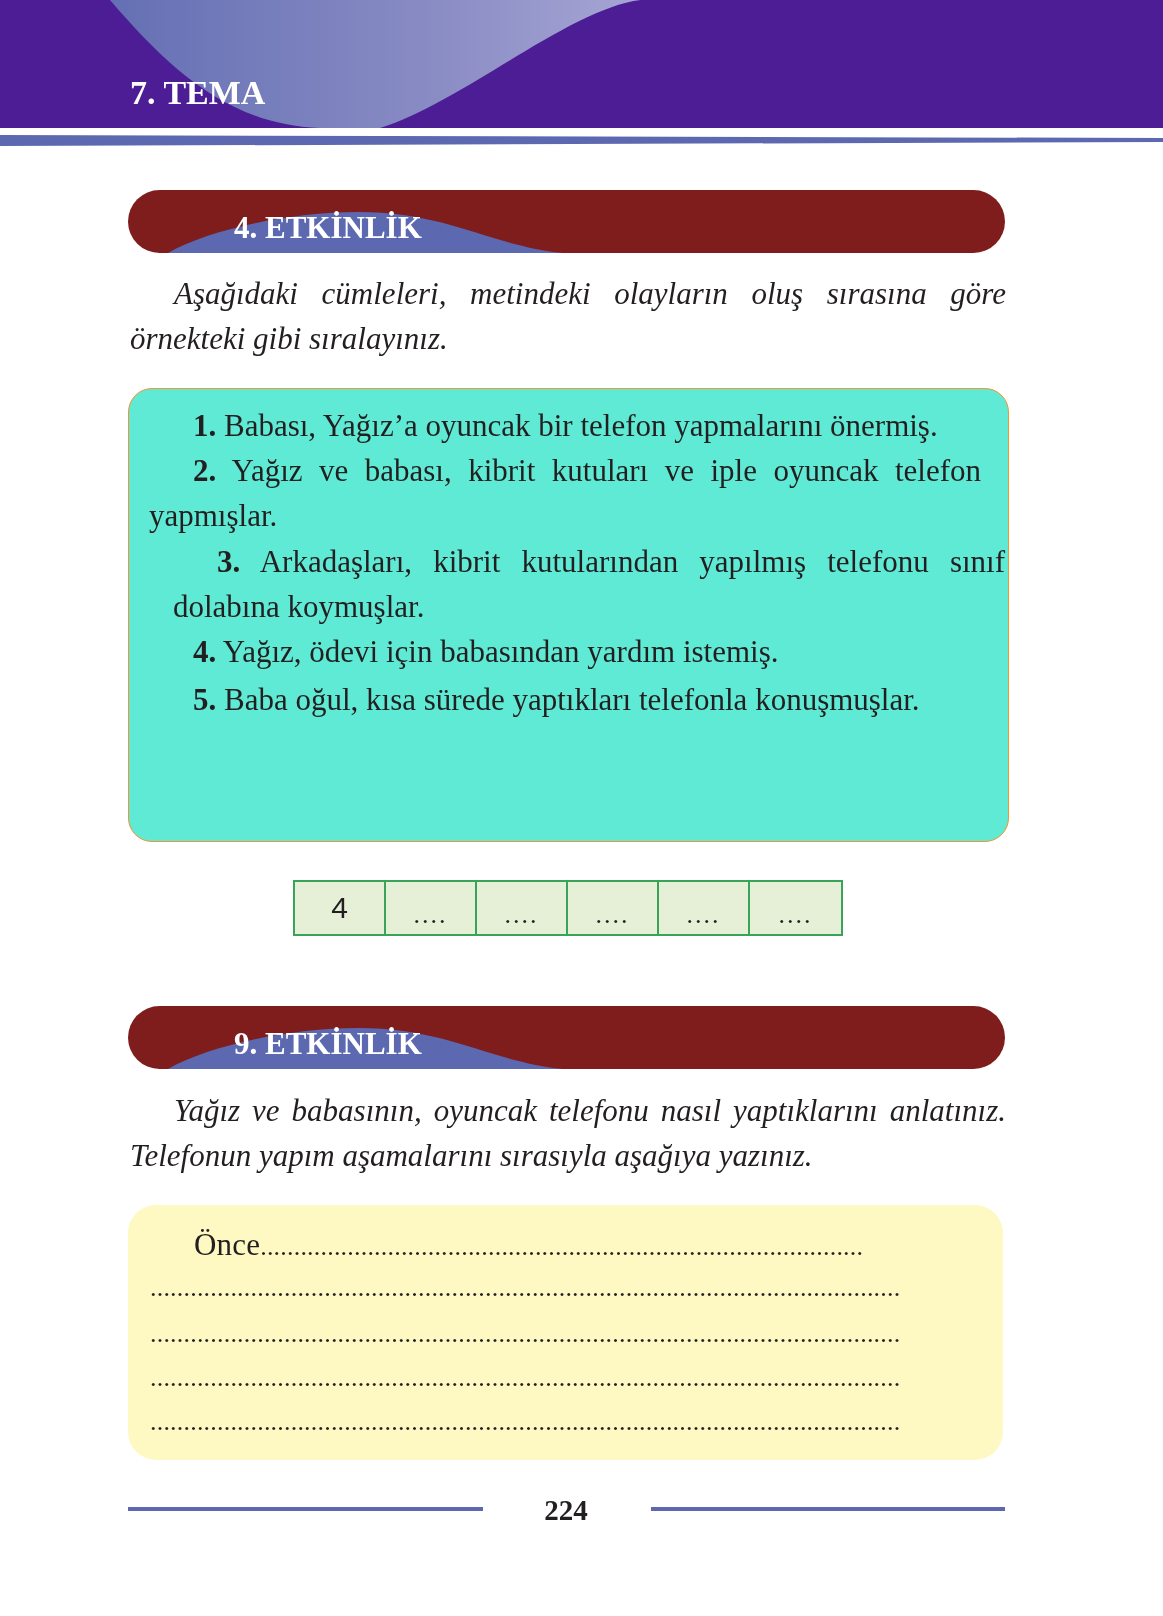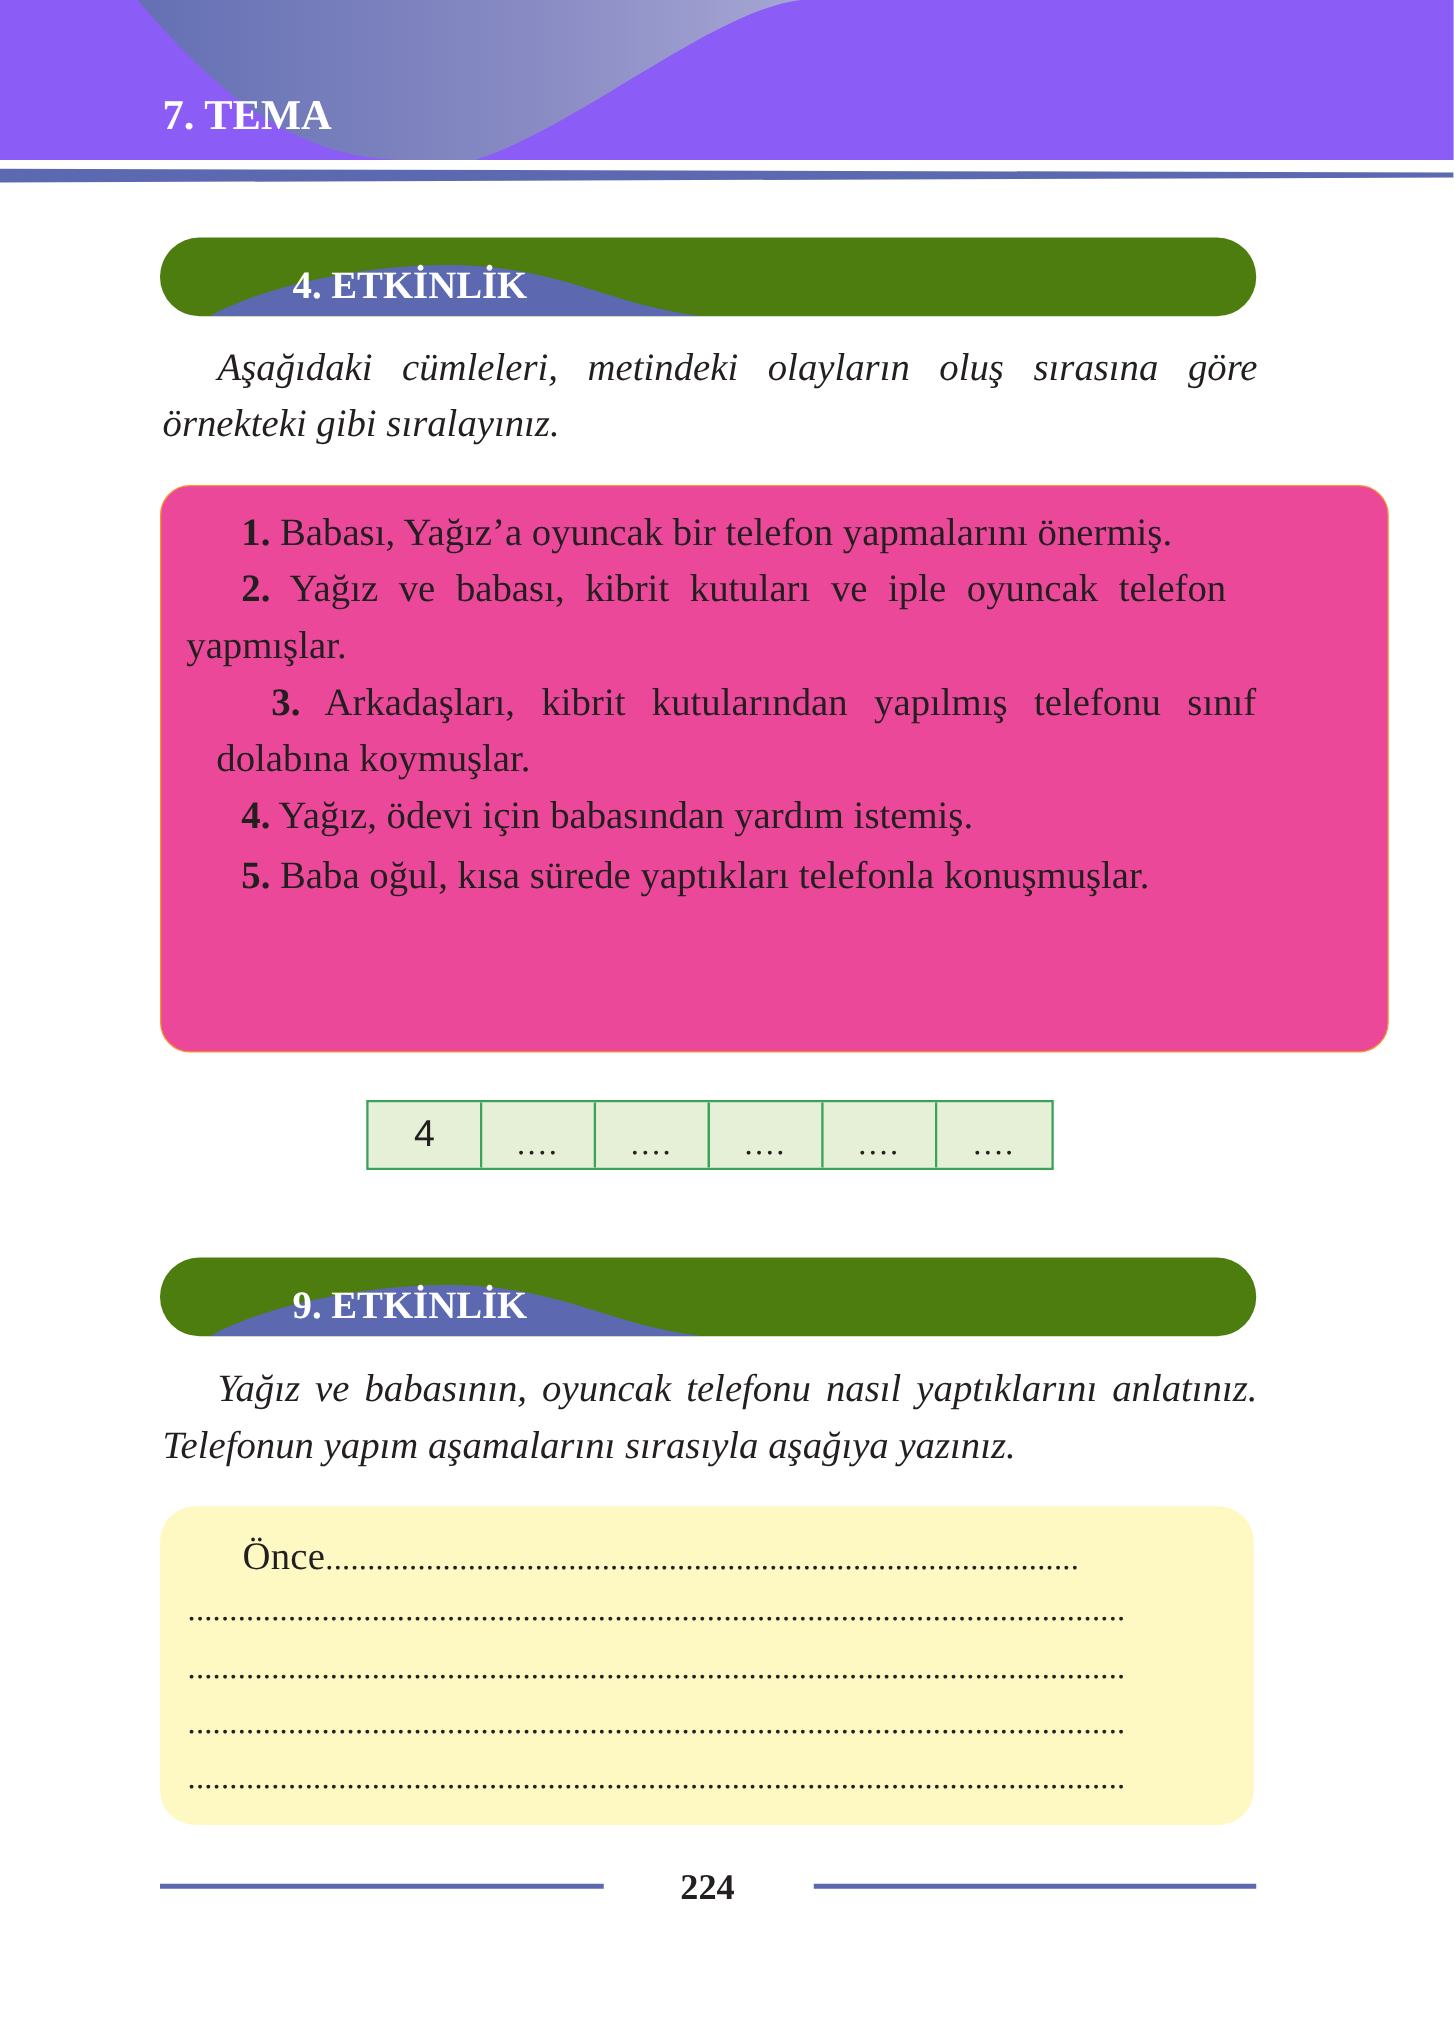--- a/index.html
+++ b/index.html
@@ -4,49 +4,49 @@
 <style>
   html, body { margin:0; padding:0; }
   body {
     width:1163px; height:1616px; position:relative; overflow:hidden;
     background:#ffffff;
     font-family:"Liberation Serif", "DejaVu Serif", serif;
     color:#231f20;
   }
   .header {
     position:absolute; left:0; top:0; width:1163px; height:128px;
-    background:#8b5cf6; overflow:hidden;
+    background:#4c1d95; overflow:hidden;
   }
   .header svg { position:absolute; left:0; top:0; }
   .tema {
     position:absolute; left:130px; top:74px;
     font-family:"Liberation Serif", serif; font-weight:bold;
     font-size:34px; color:#ffffff; letter-spacing:0px;
   }
   .header-band {
     position:absolute; left:0; top:0; width:1163px; height:160px;
   }
   .banner {
     position:absolute; left:128px; width:877px; height:63px;
-    border-radius:32px; background:#4d7c0f; overflow:hidden;
+    border-radius:32px; background:#7f1d1d; overflow:hidden;
   }
   .banner svg { position:absolute; left:0; top:0; }
   .banner-title {
     position:absolute; left:106px; top:20px;
     font-family:"Liberation Serif", serif; font-weight:bold;
     font-size:31px; color:#ffffff;
   }
   .para {
     position:absolute; left:130px; width:876px;
     font-size:31px; line-height:45px; text-align:justify;font-style:italic;
   }
   .para .indent { display:inline-block; width:44px; }
   .orange-box {
-    position:absolute; left:128px; top:388px; width:983px; height:454px;
-    background:#ec4899; border:1.5px solid #f7942e; border-radius:24px;
+    position:absolute; left:128px; top:388px; width:881px; height:454px;
+    background:#5eead4; border:1.5px solid #f7942e; border-radius:24px;
     box-sizing:border-box;
   }
   .item {
     position:absolute; left:20px; width:832px;
     font-size:31px; line-height:45px; text-align:justify;
   }
   .item b { font-weight:bold; }
   .item .indent { display:inline-block; width:44px; }
   .seq-table {
     position:absolute; left:293px; top:880px; height:56px;

